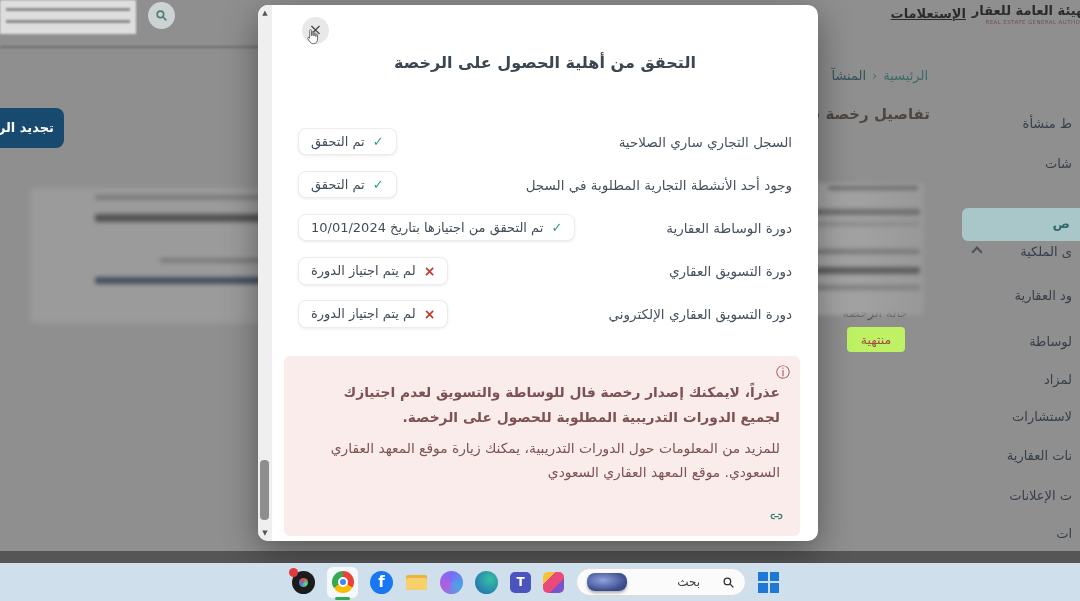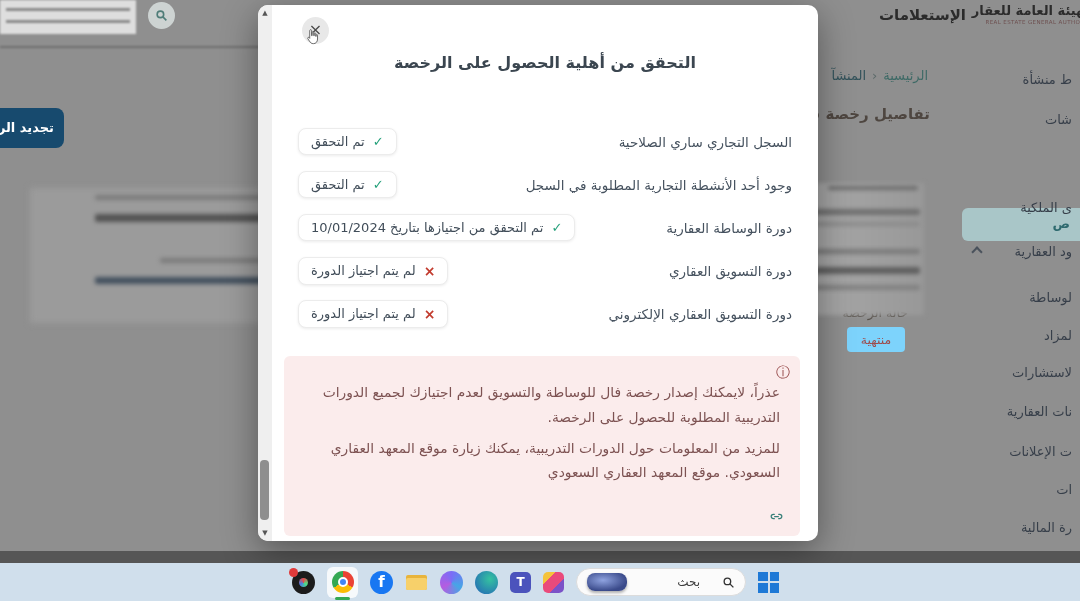--- a/index.html
+++ b/index.html
@@ -8,36 +8,36 @@
 
   
   .bg{position:absolute;inset:0;height:563px;background:#8f8f8f;}
   .blur-box{position:absolute;left:0;top:0;width:136px;height:34px;background:#dedede;filter:blur(1px);}
   .blur-box .ln{position:absolute;left:6px;right:6px;height:3px;background:#8a8a8a;}
   .thin-line{position:absolute;left:0;top:46px;width:350px;height:2px;background:#6f6f6f;filter:blur(1px);}
   .search-circle{position:absolute;left:148px;top:2px;width:27px;height:27px;border-radius:50%;background:#cdd3d2;display:flex;align-items:center;justify-content:center;}
   .rega{position:absolute;right:-14px;top:4px;text-align:right;direction:rtl;white-space:nowrap;}
   .rega .ar{font-size:13px;font-weight:bold;color:#2c2c2c;line-height:14px;}
   .rega .en{font-size:5.5px;color:#6e5050;letter-spacing:.4px;line-height:8px;}
-  .nav-inq{position:absolute;right:114px;top:6px;font-size:15px;font-weight:bold;color:#2b2b2b;direction:rtl;}
+  .nav-inq{position:absolute;right:114px;top:6px;font-size:13px;font-weight:bold;color:#2b2b2b;direction:rtl;text-decoration:underline;}
 
   .sidebar{position:absolute;right:0;top:60px;width:120px;direction:rtl;}
-  .sb-item{position:absolute;right:0;padding-right:8px;font-size:13px;color:#373f4a;white-space:nowrap;text-align:right;width:120px;}
+  .sb-item{position:absolute;right:0;padding-right:8px;font-size:13px;color:#373f4a;white-space:nowrap;text-align:right;width:120px;margin-top:44px;}
   .sb-hl{position:absolute;right:0;top:148px;width:118px;height:33px;background:#a9c6c8;border-radius:6px 0 0 6px;}
   .sb-hl span{position:absolute;right:10px;top:8px;font-size:13px;color:#2e6a6f;font-weight:bold;}
   .sb-chevron{position:absolute;right:100px;top:246px;width:8px;height:8px;}
   .sb-chevron::before{content:"";position:absolute;left:1px;top:2px;width:6px;height:6px;border-left:2px solid #4a525c;border-top:2px solid #4a525c;transform:rotate(45deg);}
 
   .breadcrumb{position:absolute;right:152px;top:68px;direction:rtl;white-space:nowrap;font-size:13px;}
   .breadcrumb .home{color:#3e6a66;margin-top:34px;}
   .breadcrumb .sep{color:#5c6a6a;margin:0 6px;}
   .breadcrumb .cur{color:#32525a;}
   .pg-title{position:absolute;right:150px;top:105px;direction:rtl;white-space:nowrap;font-size:15px;font-weight:bold;color:#4e4640;}
   .status-label{position:absolute;right:172px;top:305px;font-size:12.5px;color:#56504a;direction:rtl;}
-  .status-badge{position:absolute;right:175px;top:327px;width:58px;height:25px;background:#7dd3fc;border-radius:4px;color:#9e4a4a;font-size:12.5px;display:flex;align-items:center;justify-content:center;direction:rtl;}
+  .status-badge{position:absolute;right:175px;top:327px;width:58px;height:25px;background:#bef264;border-radius:4px;color:#9e4a4a;font-size:12.5px;display:flex;align-items:center;justify-content:center;direction:rtl;}
   .renew-btn{position:absolute;left:-12px;top:108px;width:76px;height:40px;background:#174a6e;border-radius:8px;color:#fff;font-size:13px;font-weight:bold;line-height:40px;text-align:right;padding-right:10px;direction:rtl;white-space:nowrap;overflow:hidden;}
 
   .streak{position:absolute;filter:blur(2px);border-radius:2px;}
   .lpanel{position:absolute;left:30px;top:188px;width:232px;height:135px;background:#9b9b9b;filter:blur(3px);}
   .rpanel{position:absolute;left:812px;top:183px;width:112px;height:132px;background:linear-gradient(90deg,#a8a8a8,#989898);filter:blur(2px);}
   .bottom-strip{position:absolute;left:0;top:551px;width:1080px;height:12px;background:#565656;}
 
   
   .modal{position:absolute;left:258px;top:5px;width:560px;height:536px;background:#fff;border-radius:10px;box-shadow:0 10px 35px rgba(0,0,0,.4);z-index:10;}
   .mscroll{position:absolute;left:0;top:0;width:14px;height:100%;background:#efefef;border-radius:10px 0 0 10px;}
@@ -52,21 +52,21 @@
   .rows{position:absolute;top:115px;left:10px;right:0;}
   .row{height:43px;display:flex;align-items:center;justify-content:space-between;padding:0 26px 0 16px;}
   .row-label{font-size:13.5px;color:#46525f;}
   .chip{display:inline-flex;align-items:center;gap:8px;background:#fff;border:1px solid #ececec;border-radius:8px;padding:5px 12px;box-shadow:0 1px 3px rgba(0,0,0,.08);font-size:13px;color:#414d59;white-space:nowrap;}
   .ck{font-weight:bold;font-size:13px;}
   .ck.pass{color:#26a17b;}
   .ck.fail{color:#c23b2e;font-size:14px;}
   .warn{position:absolute;left:12px;right:18px;top:351px;height:180px;background:#fbecec;border-radius:6px;padding:10px 20px 12px 16px;color:#7d5252;}
   .warn .info{position:absolute;right:10px;top:8px;font-size:14px;color:#8f3e3e;}
   .warn p{margin:6px 0 0 0;font-size:13.8px;line-height:1.8;text-align:right;}
-  .warn .p1{margin-top:14px;}
+  .warn .p1{margin-top:14px;font-weight:bold;}
   .warn-link{position:absolute;right:16px;bottom:12px;display:flex;align-items:center;gap:7px;color:#377f78;font-size:13.5px;direction:rtl;}
 
   
   .taskbar{position:absolute;left:0;top:563px;width:1080px;height:38px;background:#d0dfec;z-index:20;}
   .tb-icons{position:absolute;left:292px;top:0;height:38px;display:flex;align-items:center;gap:12px;}
   .tbi{width:23px;height:23px;position:relative;flex:none;}
   .ic-black{border-radius:50%;background:#1c1c1c;}
   .ic-black::after{content:"";position:absolute;left:7px;top:7px;width:9px;height:9px;border-radius:50%;background:conic-gradient(#e24b4b,#4be283,#4b7de2,#e24b4b);}
   .ic-black .badge{position:absolute;left:-3px;top:-3px;width:9px;height:9px;border-radius:50%;background:#e03b3b;}
   .chrome-wrap{width:31px;height:31px;background:rgba(255,255,255,.8);border-radius:6px;display:flex;align-items:center;justify-content:center;position:relative;flex:none;}

